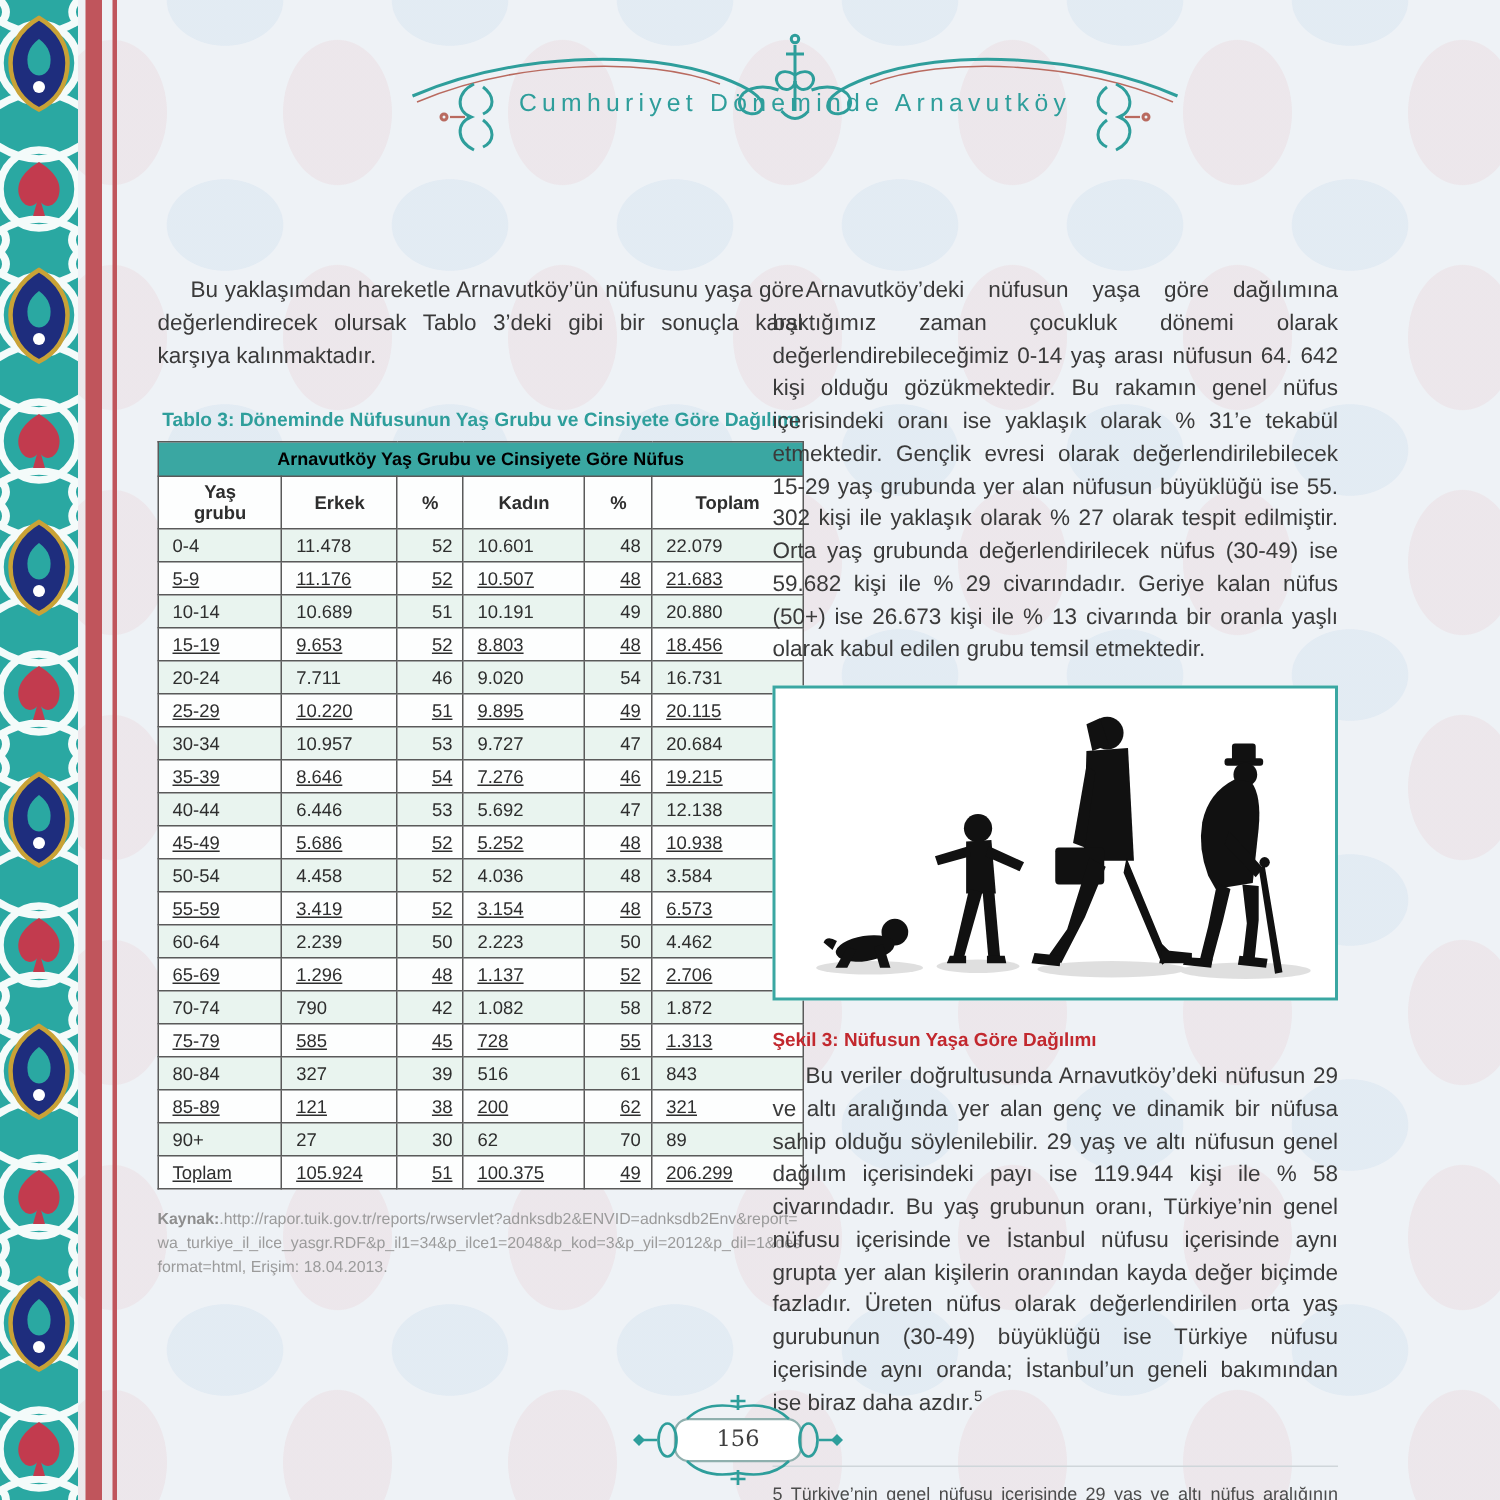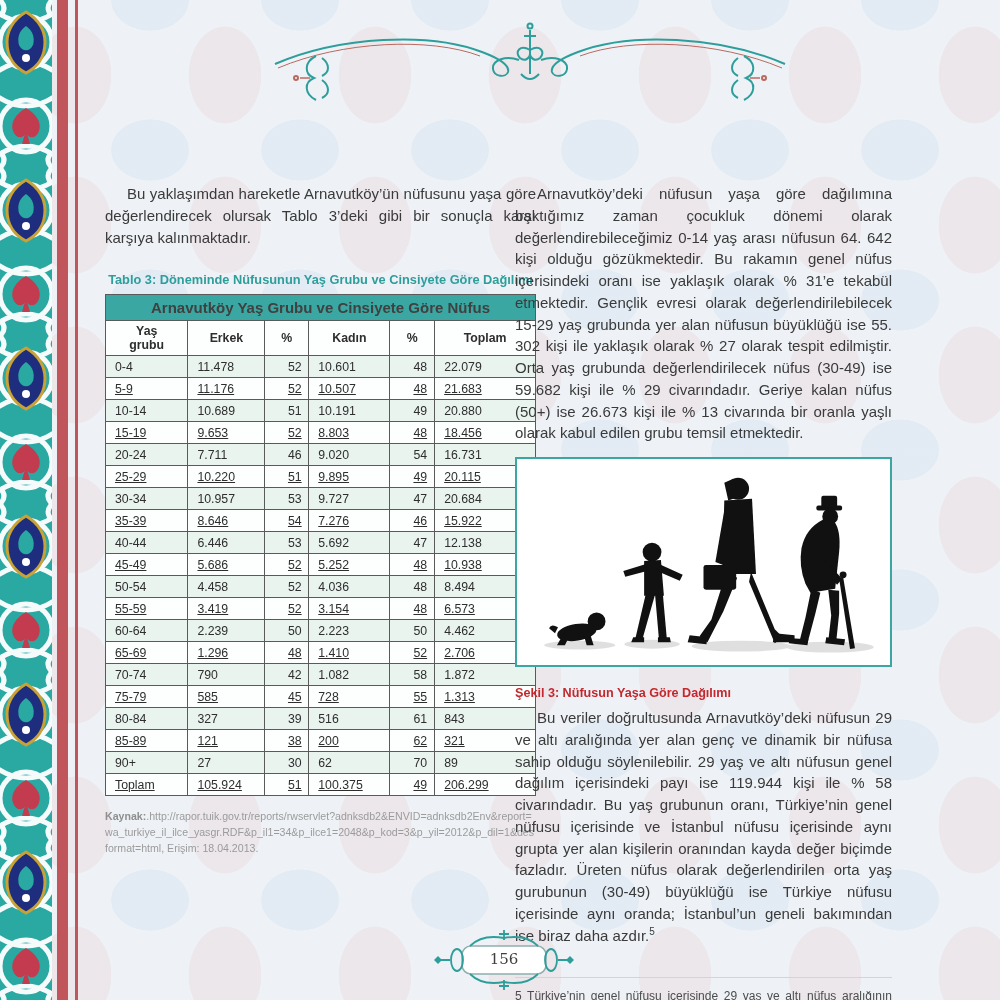--- a/index.html
+++ b/index.html
@@ -34,37 +34,37 @@
     color:var(--accent-teal);font-size:16.5px;letter-spacing:3.5px;font-weight:500;
   }
   
   .col-left{position:absolute;left:105px;top:183px;width:431px;}
   .col-right{position:absolute;left:515px;top:183px;width:377px;}
   p.body-text{font-size:15px;line-height:1.45;text-align:justify;text-indent:22px;color:var(--text-dark);}
   
   .table-caption{margin-top:24px;color:var(--accent-teal);font-weight:bold;font-size:12.8px;text-align:center;}
   table.pop{margin-top:7px;width:100%;border-collapse:collapse;border:1.5px solid var(--grid-line);}
   table.pop th,table.pop td{border:1px solid var(--grid-line);font-size:12.3px;height:22px;padding:1px 0 1px 9px;text-align:left;vertical-align:middle;color:#2e2e2e;}
-  table.pop .band th{background:var(--table-header-teal);color:#404040;font-size:15px;font-weight:bold;text-align:center;padding:4px 0;}
+  table.pop .band th{background:var(--table-header-teal);color:#000000;font-size:12px;font-weight:bold;text-align:center;padding:4px 0;}
   table.pop thead th{font-weight:bold;text-align:center;padding:3px 16px;background:#fdfefe;}
   table.pop td.pct{text-align:center;padding-left:16px;}
   table.pop tr.alt td{background:var(--row-alt-mint);}
   table.pop tr:not(.alt) td{background:#fdfefe;text-decoration:underline;}
   .source-note{margin-top:13px;font-size:10.6px;line-height:1.5;color:var(--note-gray);text-align:justify;word-break:break-all;}
   .source-note b{color:#8e8e8e;margin-top:33px;}
   
   .figure-box{margin-top:13px;border:2px solid var(--table-header-teal);background:#fff;padding:4px;height:210px;}
   .figure-box svg{width:100%;height:100%;}
   .figure-caption{margin-top:19px;color:var(--caption-red);font-weight:bold;font-size:12.6px;}
   .para2{margin-top:7px;}
   .divider{margin-top:31px;border:none;border-top:1.5px solid #cfd6da;width:100%;}
   .footnote{margin-top:10px;font-size:12px;line-height:1.42;color:var(--footnote-gray);text-align:justify;padding-left:13px;text-indent:-13px;}
   sup{font-size:10px;}
   
-  .footer{position:absolute;left:404px;top:928px;width:200px;height:64px;}
+  .footer{position:absolute;left:392px;top:928px;width:200px;height:64px;}
   .page-number{position:absolute;left:0;right:0;top:22px;text-align:center;font-family:"DejaVu Serif",serif;font-size:15px;color:#3f3f3f;}
 </style>
 </head>
 <body>
 
 <div class="tile-border">
   <svg width="52" height="1000" xmlns="http://www.w3.org/2000/svg">
     <defs>
       <pattern id="tile" width="52" height="168" patternUnits="userSpaceOnUse">
         <rect width="52" height="168" fill="#2aa8a2"></rect>
@@ -119,20 +119,21 @@
       <circle cx="66" cy="66" r="2" stroke="#b96a5f"></circle>
     </g>
 
     <g fill="none" stroke="#2e9e9b" stroke-width="2">
       <path d="M514 44 C 526 50 526 62 516 66 C 526 70 526 82 514 88"></path>
       <path d="M508 46 C 500 52 500 60 508 64 M508 68 C 500 74 500 82 508 86"></path>
       <path d="M520 66 L 530 66" stroke="#b96a5f" stroke-width="1.5"></path>
       <circle cx="534" cy="66" r="2" stroke="#b96a5f"></circle>
     </g>
   </svg>
+  <div class="page-title">Cumhuriyet Döneminde Arnavutköy</div>
 </div>
 
 <div class="col-left">
   <p class="body-text">Bu yaklaşımdan hareketle Arnavutköy’ün nüfusunu yaşa göre değerlendirecek olursak Tablo 3’deki gibi bir sonuçla karşı karşıya kalınmaktadır.</p>
 
   <div class="table-caption">Tablo 3: Döneminde Nüfusunun Yaş Grubu ve Cinsiyete Göre Dağılımı</div>
 
   <table class="pop">
     <colgroup>
       <col style="width:19.2%">
@@ -211,21 +212,21 @@
           <td>9.727</td>
           <td class="pct">47</td>
           <td>20.684</td>
         </tr>
         <tr>
           <td>35-39</td>
           <td>8.646</td>
           <td class="pct">54</td>
           <td>7.276</td>
           <td class="pct">46</td>
-          <td>15.922</td>
+          <td>19.215</td>
         </tr>
         <tr class="alt">
           <td>40-44</td>
           <td>6.446</td>
           <td class="pct">53</td>
           <td>5.692</td>
           <td class="pct">47</td>
           <td>12.138</td>
         </tr>
         <tr>
@@ -235,21 +236,21 @@
           <td>5.252</td>
           <td class="pct">48</td>
           <td>10.938</td>
         </tr>
         <tr class="alt">
           <td>50-54</td>
           <td>4.458</td>
           <td class="pct">52</td>
           <td>4.036</td>
           <td class="pct">48</td>
-          <td>8.494</td>
+          <td>3.584</td>
         </tr>
         <tr>
           <td>55-59</td>
           <td>3.419</td>
           <td class="pct">52</td>
           <td>3.154</td>
           <td class="pct">48</td>
           <td>6.573</td>
         </tr>
         <tr class="alt">
@@ -257,21 +258,21 @@
           <td>2.239</td>
           <td class="pct">50</td>
           <td>2.223</td>
           <td class="pct">50</td>
           <td>4.462</td>
         </tr>
         <tr>
           <td>65-69</td>
           <td>1.296</td>
           <td class="pct">48</td>
-          <td>1.410</td>
+          <td>1.137</td>
           <td class="pct">52</td>
           <td>2.706</td>
         </tr>
         <tr class="alt">
           <td>70-74</td>
           <td>790</td>
           <td class="pct">42</td>
           <td>1.082</td>
           <td class="pct">58</td>
           <td>1.872</td>

